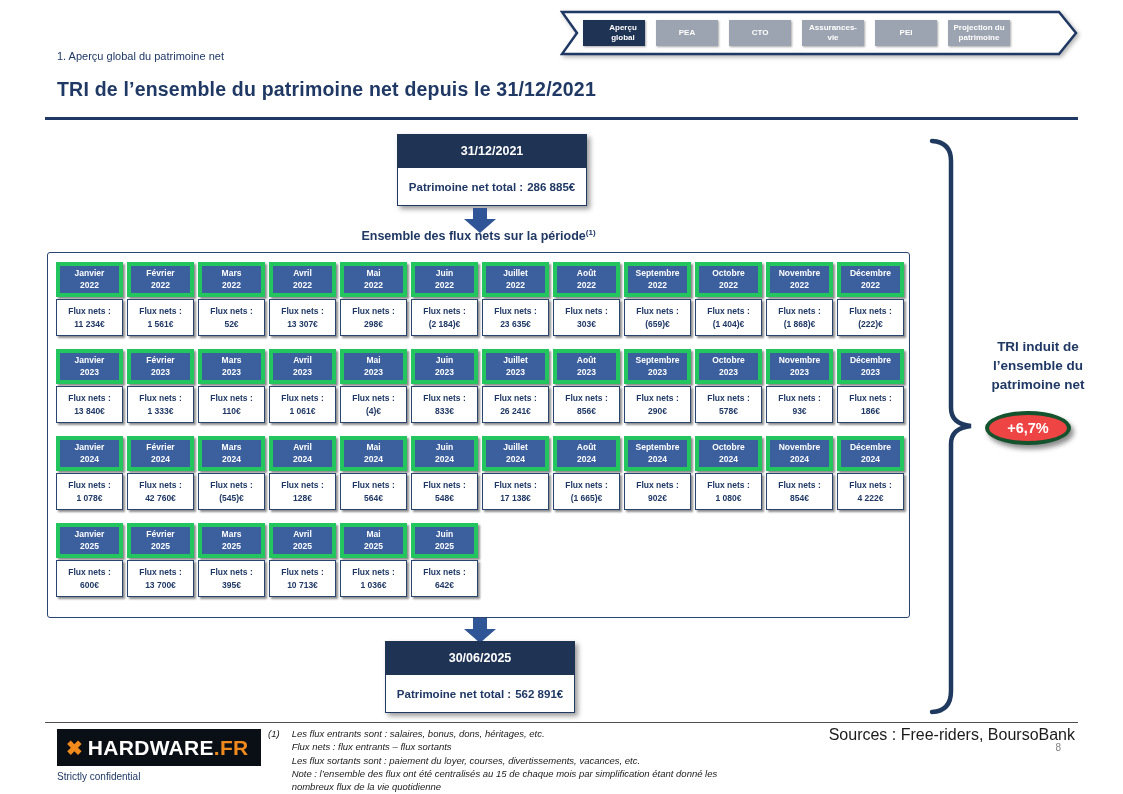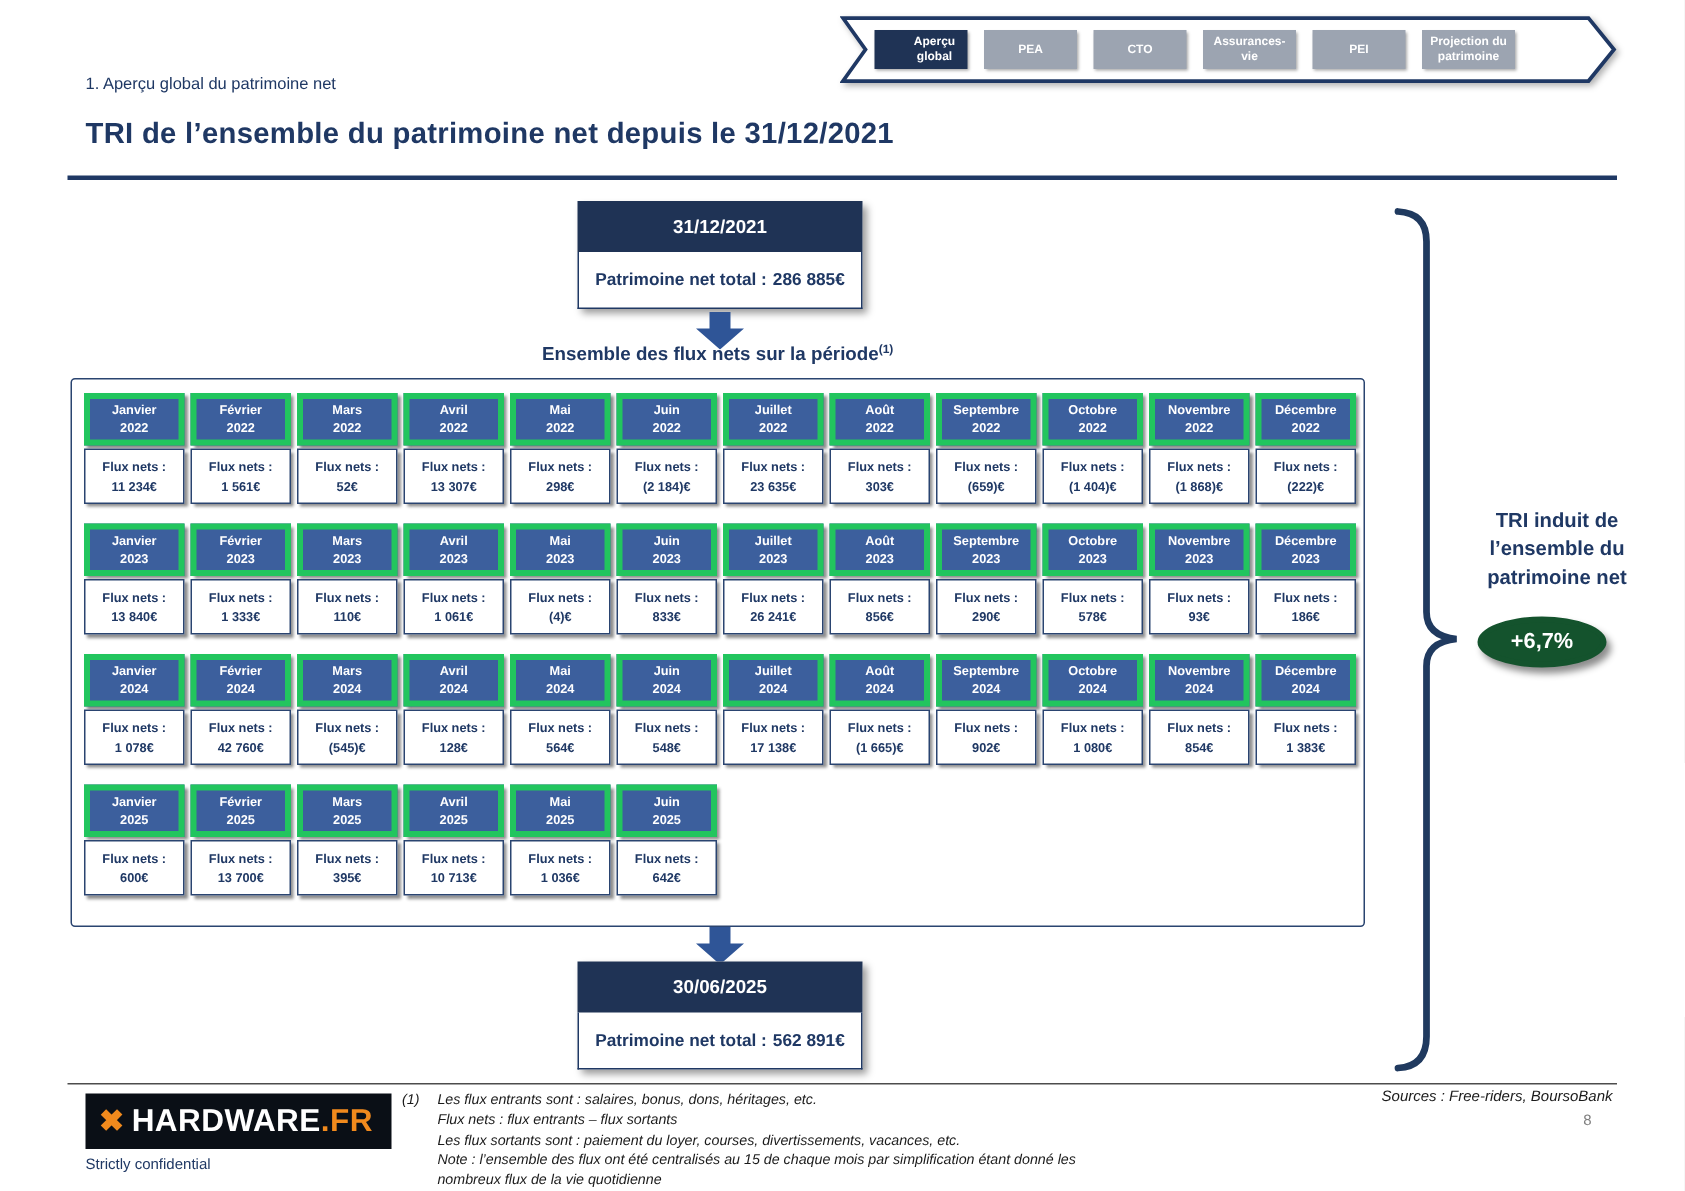--- a/index.html
+++ b/index.html
@@ -15,21 +15,21 @@
   .tab { width:62px; height:26px; background:#9CA4B1; color:#fff; font-size:8px; font-weight:bold;
          display:flex; align-items:center; justify-content:center; text-align:center; line-height:1.25;
          padding:0 2px; box-shadow:1px 1px 2px rgba(0,0,0,0.35); cursor:pointer; }
   .tab.active { background:#1F3355;padding-left:20px; }
 
   .title { position:absolute; left:57px; top:78px; font-size:19.5px; color:#1F3864; font-weight:bold; letter-spacing:0.2px; }
   .title-rule { position:absolute; left:45px; top:117px; width:1033px; height:3px; background:#1F3864; }
 
   
   .value-box { position:absolute; width:190px; text-align:center; background:#fff; box-shadow:3px 3px 5px rgba(0,0,0,0.4); }
-  .start-box { left:385px; top:134px; }
+  .start-box { left:397px; top:134px; }
   .end-box   { left:385px; top:641px; }
   .box-head { background:#1F3355; color:#fff; font-weight:bold; font-size:12.5px; height:34px;
               display:flex; align-items:center; justify-content:center; }
   .box-body { border:1.5px solid #1F3864; border-top:none; color:#1F3864; font-weight:bold; font-size:11.5px;
               height:38px; display:flex; align-items:center; justify-content:center; gap:4px; white-space:nowrap; }
 
   .down-arrow { position:absolute; }
   .arrow-top    { left:464px; top:208px; }
   .arrow-bottom { left:464px; top:618px; }
 
@@ -47,35 +47,35 @@
                justify-content:center; box-shadow:2px 2px 2px rgba(0,0,0,0.45); }
   .cell-body { margin-top:2px; height:37px; background:#fff; border:1px solid #2A4470; color:#1F3864;
                font-weight:bold; font-size:8.5px; text-align:center; line-height:1.45; display:flex;
                flex-direction:column; justify-content:center; white-space:nowrap;
                box-shadow:2px 2px 2px rgba(0,0,0,0.45); }
 
   
   .brace { position:absolute; left:926px; top:137px; }
   .tri-label { position:absolute; left:973px; top:338px; width:130px; text-align:center; color:#1F3864;
                font-weight:bold; font-size:13.5px; line-height:1.4; }
-  .tri-badge { position:absolute; left:985px; top:411px; width:86px; height:34px; background:#14532d;
+  .tri-badge { position:absolute; left:985px; top:411px; width:86px; height:34px; background:#ef4444;
                border:4px solid #14532d; border-radius:50%; color:#fff; font-weight:bold; font-size:14.5px;
                display:flex; align-items:center; justify-content:center; box-shadow:3px 4px 5px rgba(0,0,0,0.45); }
 
   
   .footer-rule { position:absolute; left:45px; top:722px; width:1033px; height:1px; background:#4d4d4d; }
   .logo { position:absolute; left:57px; top:729px; width:204px; height:37px; background:#0A0F16;
           display:flex; align-items:center; padding-left:9px; gap:5px; }
   .logo-icon { color:#F18A1D; font-size:20px; font-weight:bold; line-height:1; }
   .logo-text { color:#fff; font-weight:bold; font-size:21px; letter-spacing:0.3px; }
   .logo-text .fr { color:#F18A1D; }
   .confidential { position:absolute; left:57px; top:771px; font-size:10px; color:#1F3864; }
   .footnote { position:absolute; left:268px; top:727px; display:flex; gap:12px; font-style:italic;
               font-size:9.5px; color:#1a1a1a; line-height:1.4; }
-  .sources { position:absolute; right:48px; top:726px; font-style:italic; font-size:10px; color:#1a1a1a; }
+  .sources { position:absolute; right:48px; top:726px; font-size:16px; color:#1a1a1a; }
   .page-number { position:absolute; right:62px; top:742px; font-size:10px; color:#808080; }
 </style>
 </head>
 <body>
 
 <div class="page">
 
   <div class="section-label">1. Aperçu global du patrimoine net</div>
 
   <div class="tab-banner">
@@ -479,21 +479,21 @@
             <div>854€</div>
           </div>
         </div>
         <div class="cell">
           <div class="cell-head">
             <div>Décembre</div>
             <div>2024</div>
           </div>
           <div class="cell-body">
             <div>Flux nets :</div>
-            <div>1 383€</div>
+            <div>4 222€</div>
           </div>
         </div>
       </div>
       <div class="month-row">
         <div class="cell">
           <div class="cell-head">
             <div>Janvier</div>
             <div>2025</div>
           </div>
           <div class="cell-body">

